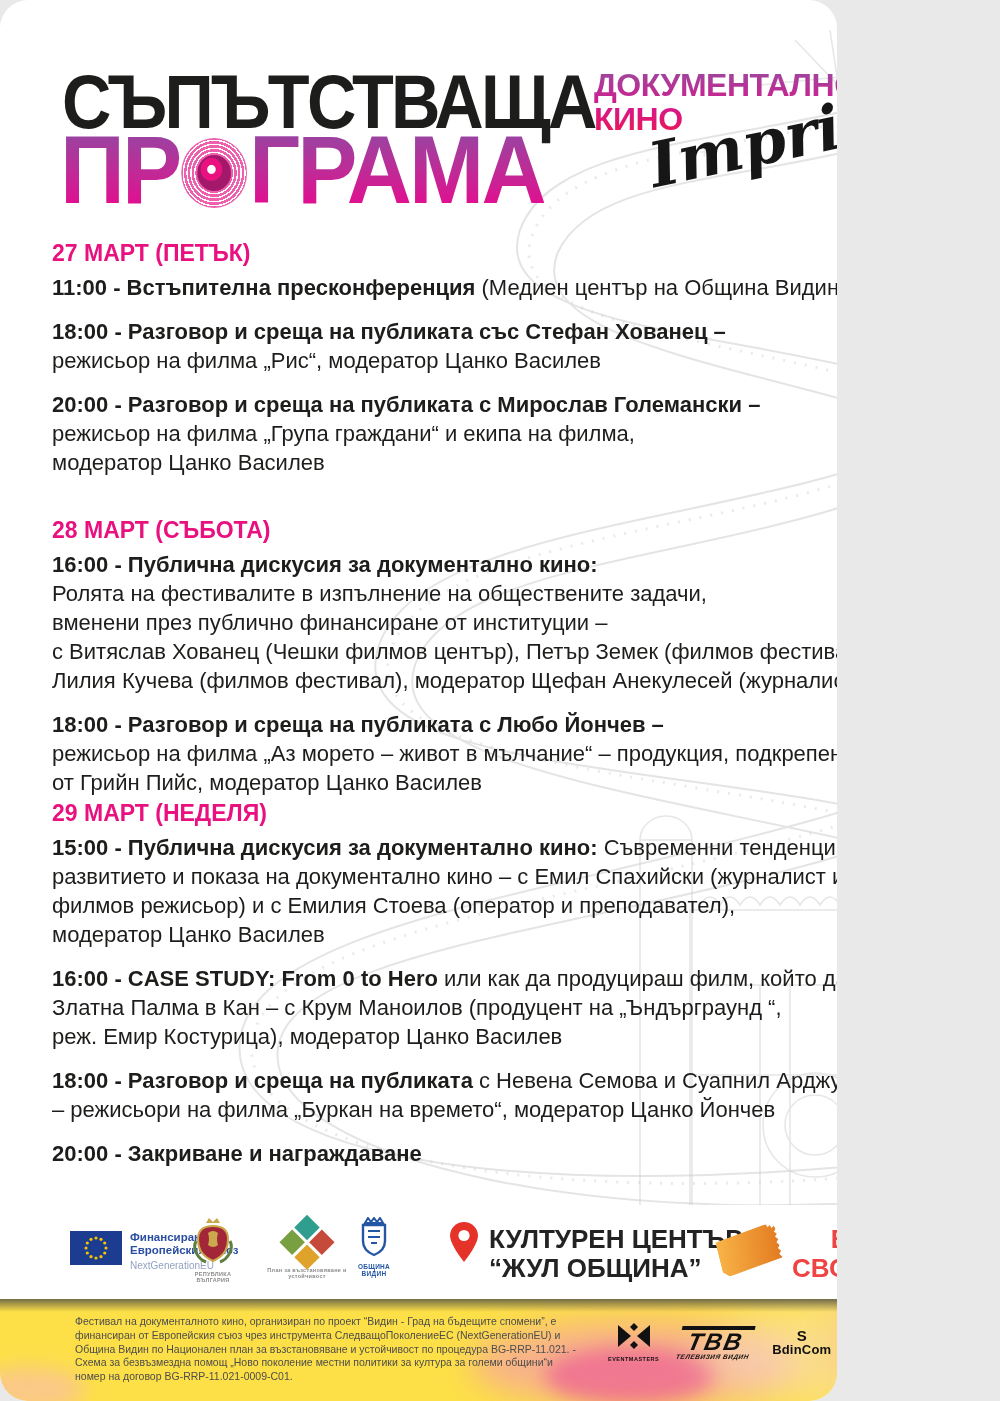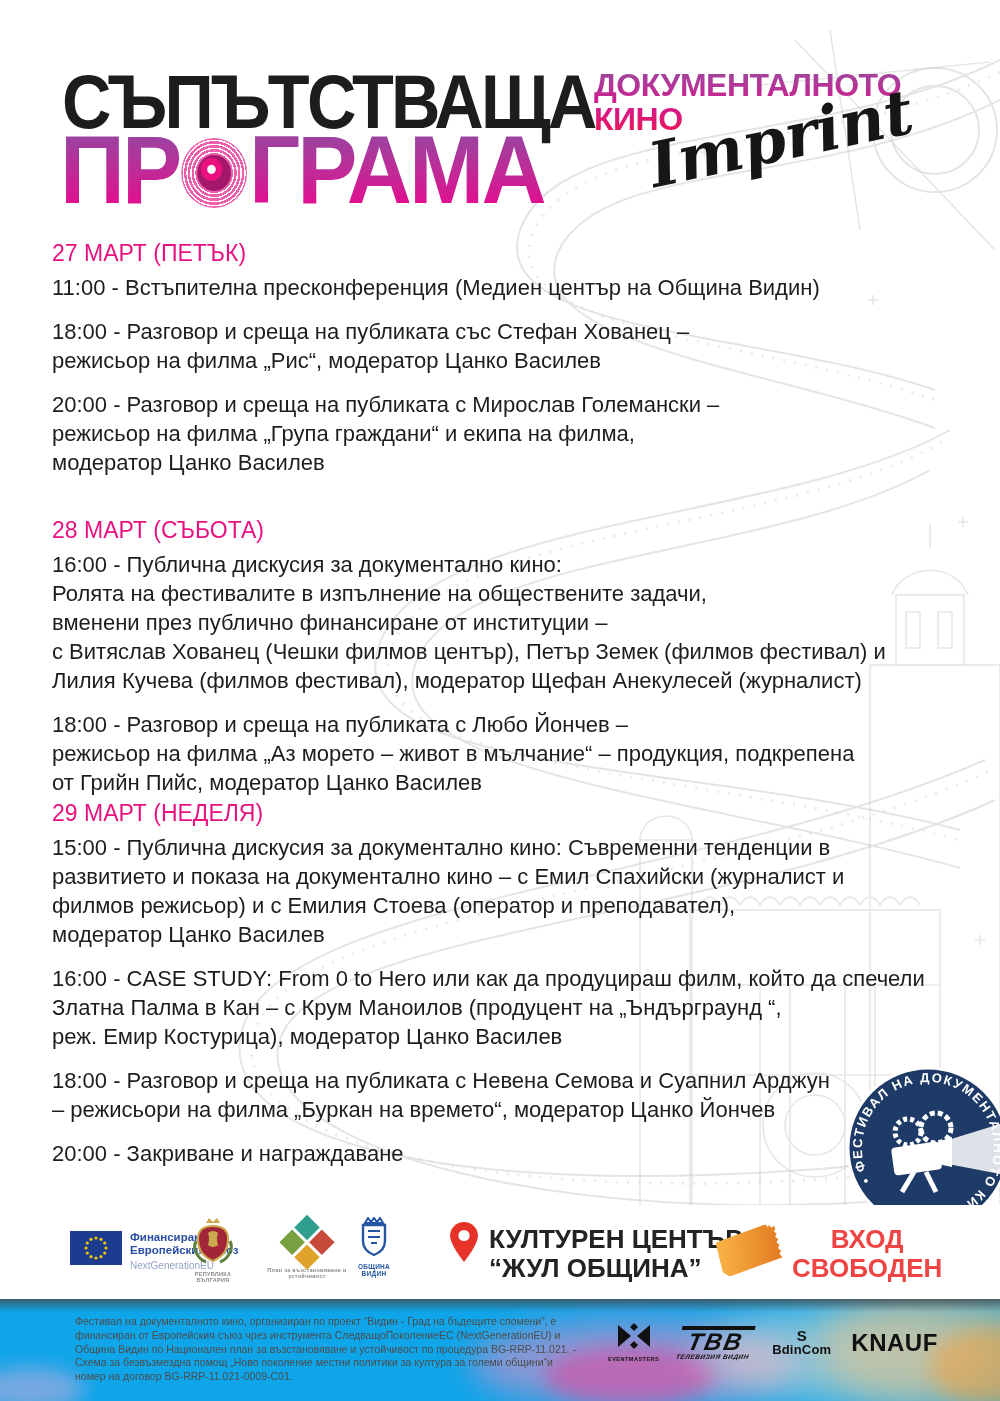--- a/index.html
+++ b/index.html
@@ -1,17 +1,17 @@
 <!DOCTYPE html>
 <html><head>
 <meta charset="utf-8">
 <style>
   html,body{margin:0;padding:0;background:#e9e9e9;}
-  .page{position:relative;width:1000px;height:1401px;background:#ffffff;overflow:hidden;
-        font-family:"Liberation Sans",sans-serif;color:#1d1d1b;}
+  .page{position:relative;width:837px;height:1401px;background:#ffffff;overflow:hidden;
+        font-family:"Liberation Sans",sans-serif;color:#1d1d1b;border-radius:28px;}
 
   
   .bg-sketch{position:absolute;left:0;top:0;width:1000px;height:1401px;pointer-events:none;}
 
   
   .title-black{position:absolute;left:62px;top:58px;font-size:76px;font-weight:700;
                letter-spacing:-3px;transform:scaleX(.9);transform-origin:left top;color:#1d1d1b;white-space:nowrap;}
   .title-grad{position:absolute;left:60px;top:124px;font-size:96px;font-weight:700;letter-spacing:-3px;
               transform:scaleX(.94);transform-origin:left top;display:flex;align-items:center;white-space:nowrap;
               background:linear-gradient(180deg,#8f4aa5 0%,#c02a96 52%,#ec068d 100%);
@@ -25,23 +25,23 @@
         letter-spacing:-0.5px;background:linear-gradient(180deg,#9a4b9f 0%,#d5188c 58%,#ed1651 100%);
         -webkit-background-clip:text;background-clip:text;color:transparent;z-index:2;}
   .imprint{position:absolute;left:636px;top:102px;width:290px;text-align:center;z-index:3;
            font-family:"DejaVu Serif",serif;font-style:italic;font-weight:700;font-size:62px;
            transform:rotate(-12deg);color:#161616;}
 
   
   .sections{position:absolute;left:52px;top:0;width:920px;z-index:2;}
   .section{position:absolute;left:0;width:920px;}
   #sec1{top:240px}#sec2{top:517px}#sec3{top:800px}
-  .date{color:#e8117f;font-size:23px;font-weight:400;line-height:26px;margin:0 0 7px 0;}
+  .date{color:#e8117f;font-size:23px;font-weight:700;line-height:26px;margin:0 0 7px 0;}
   .event{font-size:22px;line-height:29px;margin:0 0 15px 0;white-space:pre-wrap;font-weight:400;}
-  .event .t,.event .b{font-weight:400;}
+  .event .t,.event .b{font-weight:700;}
 
   
   .badge{position:absolute;left:844px;top:1064px;z-index:3;}
 
   
   .footer{position:absolute;left:0;top:1205px;width:1000px;height:94px;background:#fff;z-index:4;}
   .eu-flag{position:absolute;left:70px;top:26px;}
   .eu-text{position:absolute;left:130px;top:26px;font-size:11.5px;line-height:13px;font-weight:700;color:#2b4ea2;}
   .eu-text .ng{font-weight:400;color:#94a3c2;font-size:10px;margin-top:2px;}
   .bg-arms{position:absolute;left:186px;top:12px;text-align:center;width:54px;}
@@ -54,21 +54,21 @@
   .vidin{position:absolute;left:346px;top:12px;width:56px;text-align:center;}
   .vidin .logo-cap{color:#2456a4;font-size:6.5px;}
   .pin{position:absolute;left:450px;top:17px;}
   .venue{position:absolute;left:489px;top:20px;font-size:26px;font-weight:700;line-height:29px;color:#232323;}
   .ticket{position:absolute;left:718px;top:24px;width:62px;height:42px;transform:rotate(-14deg);
           background:linear-gradient(100deg,#f9b649,#e2791f);
           clip-path:polygon(0 14%,86% 0,88% 8%,92% 4%,94% 12%,98% 8%,100% 16%,96% 22%,100% 28%,96% 34%,100% 42%,96% 48%,100% 56%,96% 62%,100% 70%,96% 76%,100% 86%,10% 100%,0 86%);}
   .entry{position:absolute;left:792px;top:20px;font-size:26px;font-weight:700;line-height:29px;color:#ef4444;text-align:center;}
 
   
-  .bottom{position:absolute;left:0;top:1299px;width:1000px;height:102px;background:#0ea5e9;overflow:hidden;z-index:4;}
+  .bottom{position:absolute;left:0;top:1299px;width:1000px;height:102px;background:#fde047;overflow:hidden;z-index:4;}
   .blob{position:absolute;border-radius:50%;}
   .bl1{left:470px;top:22px;width:330px;height:85px;background:rgba(242,139,194,.55);filter:blur(16px);}
   .bl2{left:545px;top:48px;width:170px;height:58px;background:rgba(233,62,152,.5);filter:blur(9px);}
   .bl3{left:820px;top:-12px;width:260px;height:125px;background:rgba(247,196,123,.5);filter:blur(18px);}
   .bl4{left:930px;top:28px;width:130px;height:80px;background:rgba(240,160,60,.55);filter:blur(10px);}
   .bl5{left:-25px;top:68px;width:110px;height:45px;background:rgba(246,173,214,.45);filter:blur(10px);}
   .bl6{left:700px;top:8px;width:300px;height:95px;background:rgba(250,228,205,.5);filter:blur(20px);}
   .fineprint{position:absolute;left:75px;top:16px;width:545px;font-size:10.5px;line-height:13.8px;
              color:#4d4d4d;white-space:pre-wrap;z-index:2;}
   .sponsors{position:absolute;left:608px;top:24px;display:flex;align-items:center;gap:20px;color:#111;z-index:2;}

